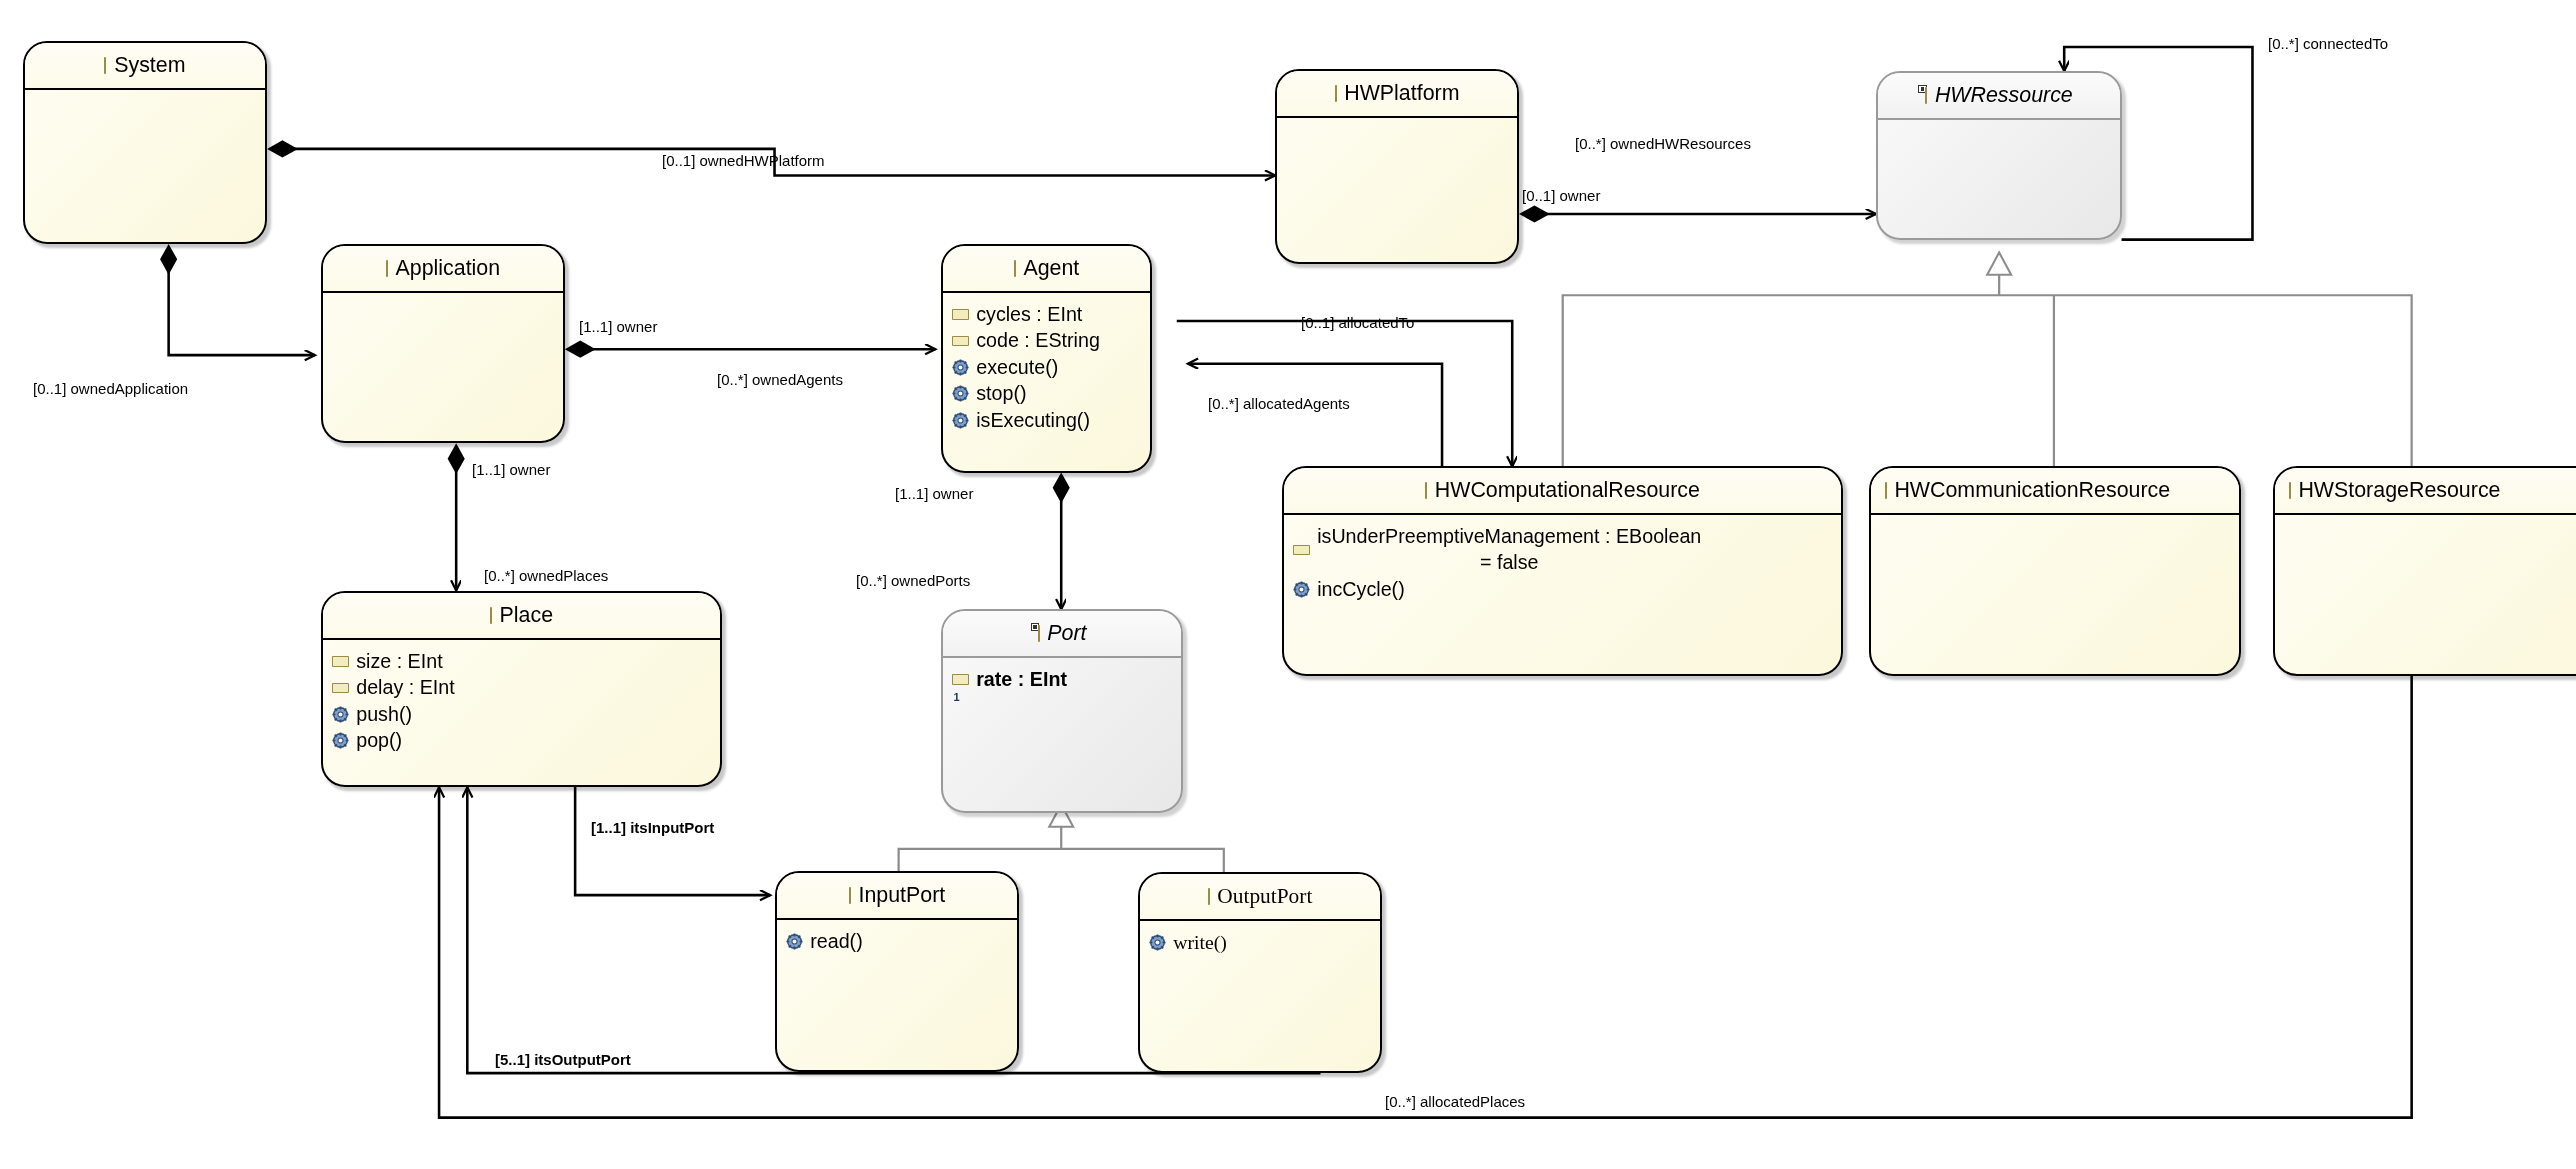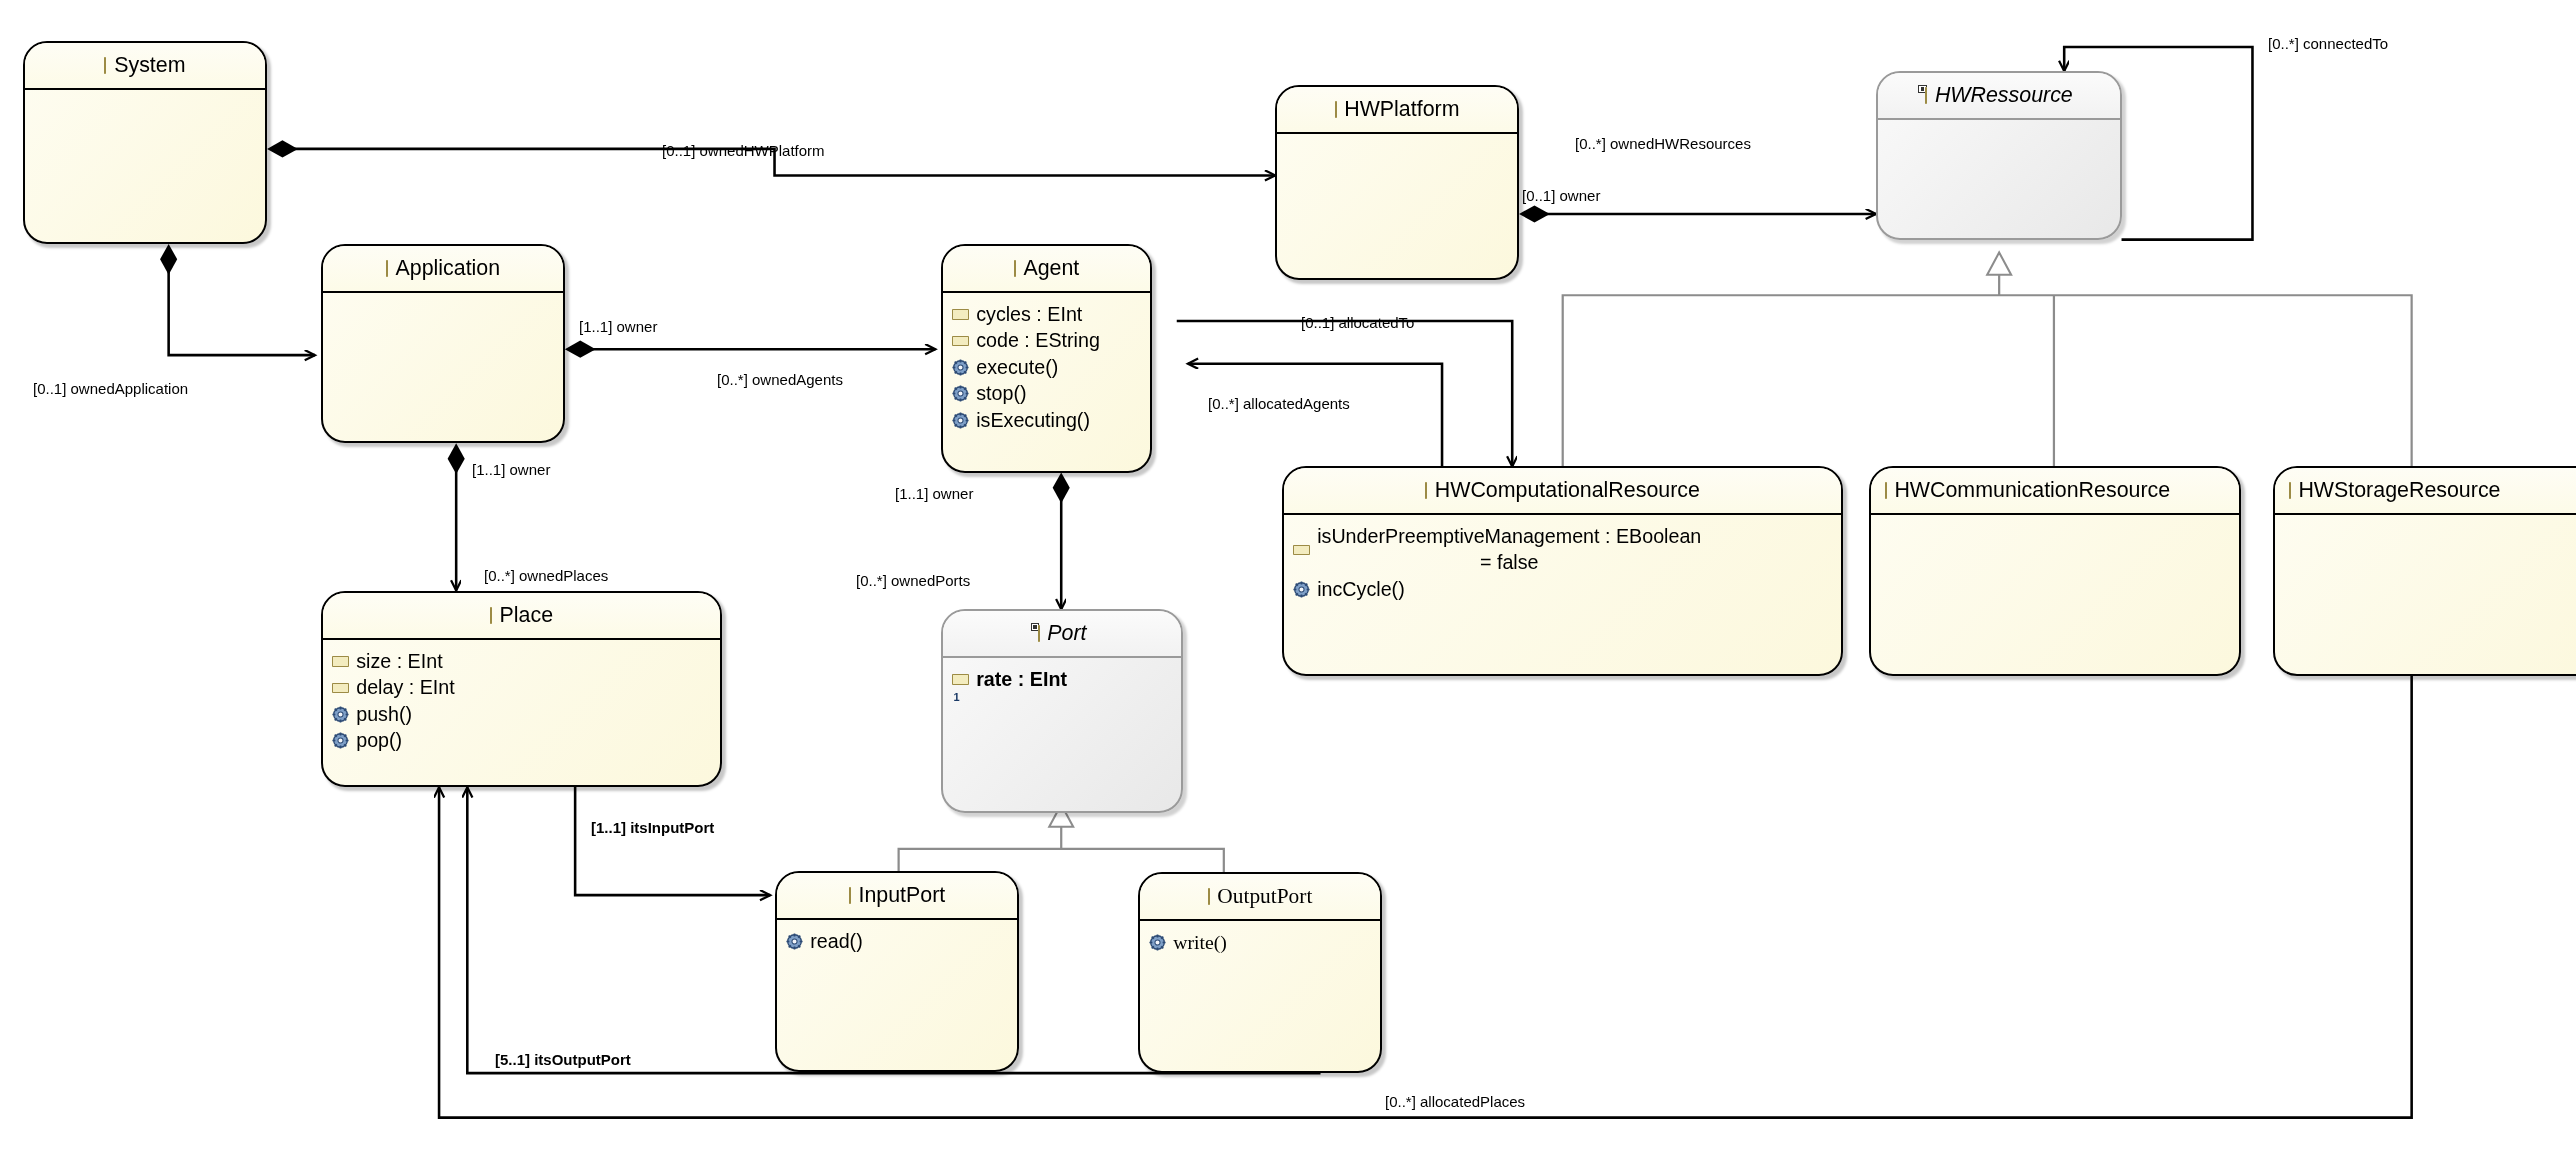--- a/index.html
+++ b/index.html
@@ -221,21 +221,21 @@
     </g>
 
     <g>
       <path d="M1826,545 L1826,345 L2818,345 L2818,545" fill="none" stroke="#8c8c8c" stroke-width="2.6"></path>
       <path d="M2400,545 L2400,345" fill="none" stroke="#8c8c8c" stroke-width="2.6"></path>
       <path d="M2336,345 L2336,318" fill="none" stroke="#8c8c8c" stroke-width="2.6"></path>
       <polygon points="2336,295 2350,321 2322,321" fill="#ffffff" stroke="#8c8c8c" stroke-width="2.4"></polygon>
     </g>
   </svg>
 
-  <div class="edge-label" style="left:662px; top:140px;text-align:center;">[0..1] ownedHWPlatform</div>
+  <div class="edge-label" style="left:662px; top:150px;text-align:center;">[0..1] ownedHWPlatform</div>
   <div class="edge-label" style="left:1575px; top:133px;">[0..*] ownedHWResources</div>
   <div class="edge-label" style="left:1522px; top:185px;">[0..1] owner</div>
   <div class="edge-label" style="left:2268px; top:33px;">[0..*] connectedTo</div>
   <div class="edge-label" style="left:33px; top:378px;">[0..1] ownedApplication</div>
   <div class="edge-label" style="left:579px; top:316px;">[1..1] owner</div>
   <div class="edge-label" style="left:717px; top:369px;">[0..*] ownedAgents</div>
   <div class="edge-label" style="left:1301px; top:312px;">[0..1] allocatedTo</div>
   <div class="edge-label" style="left:1208px; top:393px;">[0..*] allocatedAgents</div>
   <div class="edge-label" style="left:472px; top:459px;">[1..1] owner</div>
   <div class="edge-label" style="left:484px; top:565px;">[0..*] ownedPlaces</div>
@@ -301,21 +301,21 @@
               <circle cx="10" cy="10" r="8" fill="#7fa0c8" stroke="#2c4a74" stroke-width="1.6"></circle>
               <circle cx="10" cy="10" r="3" fill="#f2f5fa" stroke="#2c4a74" stroke-width="1.2"></circle>
               <path d="M10 0.5 L10 4 M10 16 L10 19.5 M0.5 10 L4 10 M16 10 L19.5 10 M3.2 3.2 L5.6 5.6 M14.4 14.4 L16.8 16.8 M16.8 3.2 L14.4 5.6 M5.6 14.4 L3.2 16.8" stroke="#2c4a74" stroke-width="2"></path>
             </svg>
         </span>
         <span class="ftext">isExecuting()</span>
       </div>
     </div>
   </div>
 
-  <div class="uml-class" style="left:1275px; top:85px; width:244px; height:195px;">
+  <div class="uml-class" style="left:1275px; top:69px; width:244px; height:195px;">
     <div class="uml-header">
       <span class="ico-class-wrap"><span class="ico-class"></span></span>
       <span class="uml-title">HWPlatform</span>
     </div>
     <div class="uml-body"></div>
   </div>
 
   <div class="uml-class abstract" style="left:1876px; top:71px; width:246px; height:169px;">
     <div class="uml-header">
       <span class="ico-class-wrap">

